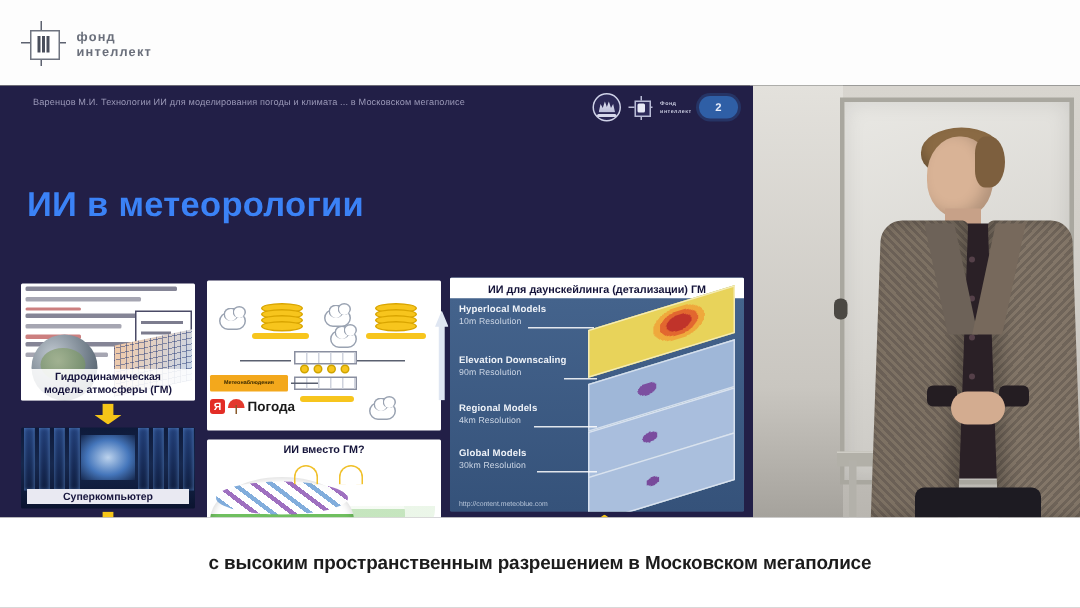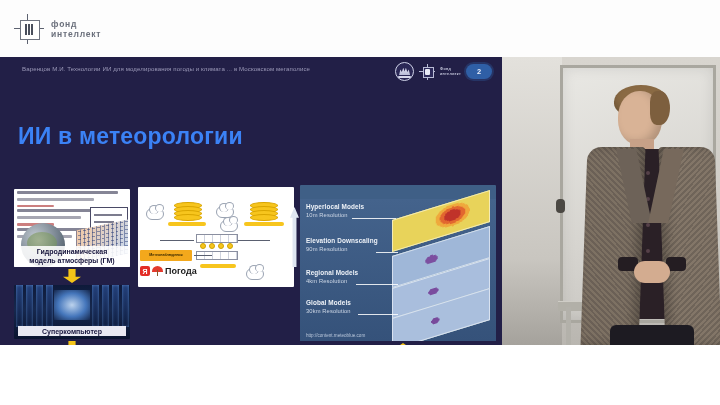--- a/index.html
+++ b/index.html
@@ -360,24 +360,36 @@
           <div class="ypill" style="left:62px;top:64px;width:34px"></div>
           <div class="cloud" style="left:108px;top:68px"></div>
           <div class="yapog">
             <span class="ya">Я</span>
             <span class="umbr"></span>
             <span class="pog">Погода</span>
           </div>
         </div>
       </div>
 
+      <div class="card c-vmesto">
+        <div class="card-title">ИИ вместо ГМ?</div>
+        <div class="vm-body">
+          <div class="blob b3"></div>
+          <div class="blob b2"></div>
+          <div class="blob b1"></div>
+          <div class="swirl" style="left:58px"></div>
+          <div class="swirl" style="left:88px"></div>
+
+        </div>
+      </div>
 
       <div class="leftarrow"></div>
 
       <div class="card c-down">
+        <div class="down-title">ИИ для даунскейлинга (детализации) ГМ</div>
         <div class="layers">
 
           <div class="lslab s1" style="left:92px;top:6px"></div>
           <div class="ltxt" style="left:6px;top:4px">
             <span style="font-size:6.4px;font-weight:600;color:#eef2f8;margin:0">Hyperlocal Models</span>
             <span>10m Resolution</span>
           </div>
           <div class="lline" style="left:52px;top:19px;width:44px"></div>
 
           <div class="lslab s2" style="left:92px;top:42px"></div>
@@ -404,15 +416,16 @@
           <div class="src">http://content.meteoblue.com</div>
         </div>
       </div>
 
       <div class="upbig"></div>
 
     </div>
   </div>
 
   <div class="caption">
+    <div class="cap-line">с высоким пространственным разрешением в Московском мегаполисе</div>
   </div>
 
 </div>
 
 </body></html>

